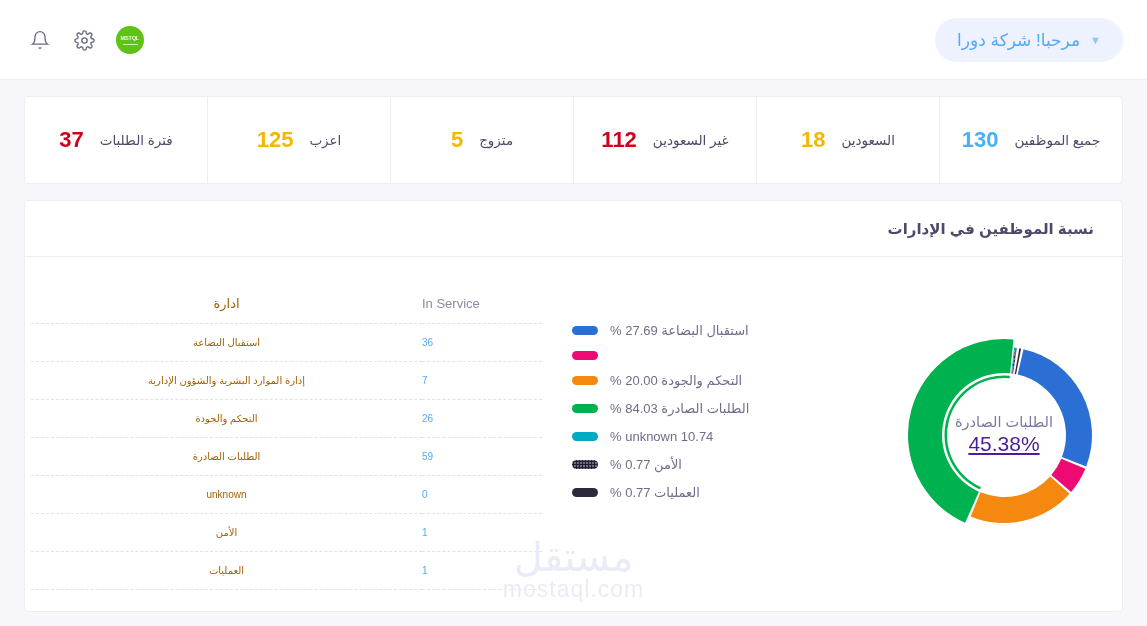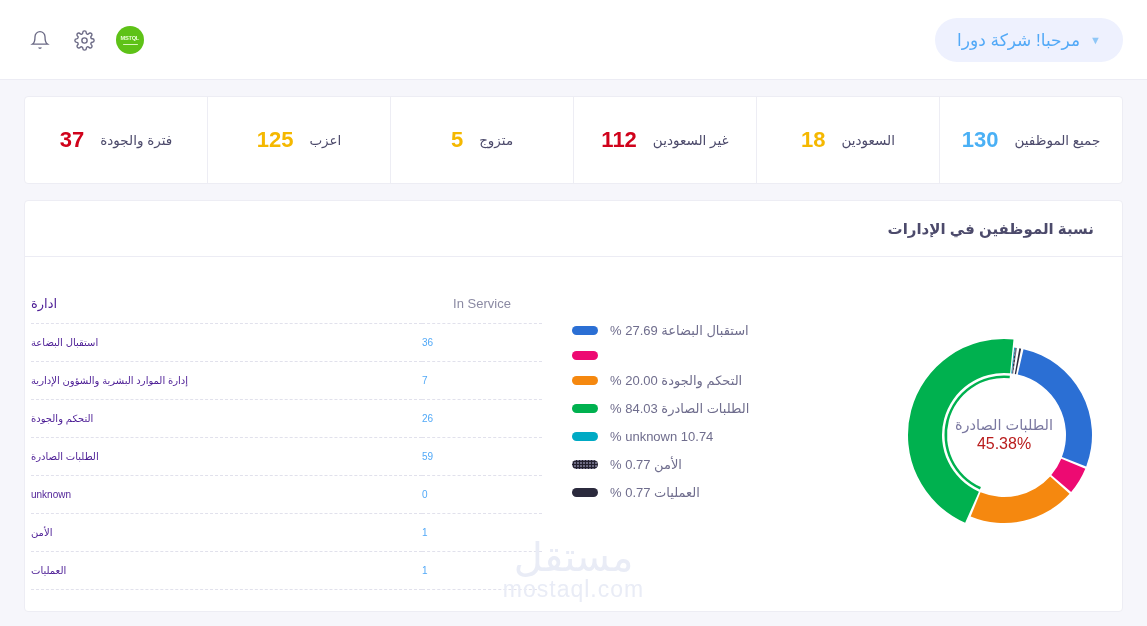--- a/index.html
+++ b/index.html
@@ -89,39 +89,39 @@
   .panel-title { font-size: 15px; color: #4c4a6b; font-weight: bold; text-align: center; }
 
   .panel-body { display: flex; height: 355px; }
 
   
   .table-col { width: 545px; padding: 28px 28px 0 6px; }
   table { width: 100%; border-collapse: collapse; }
   th, td { padding: 0 0 0 0; height: 38px; vertical-align: middle; font-weight: normal; }
   thead th { border-bottom: 1px dashed #e1e1ec; font-size: 13px; color: #8b8aa3; }
   tbody td { border-bottom: 1px dashed #e1e1ec; font-size: 10px; }
-  th.c-dept, td.c-dept { text-align: left; color: #4c1d95; }
+  th.c-dept, td.c-dept { text-align: center; color: #a16207; }
   th.c-serv, td.c-serv { text-align: left; width: 120px; direction: ltr; color: #52a9f7; }
-  thead th.c-serv { color: #8b8aa3; text-align: center; }
+  thead th.c-serv { color: #8b8aa3; }
 
   
   .chart-col {
     flex: 1; position: relative;
     display: flex; align-items: center; justify-content: flex-start;
     padding-right: 10px;
   }
   .donut-holder { position: relative; width: 200px; height: 200px; margin-right: 8px; }
   .donut-center {
     position: absolute; inset: 0;
     display: flex; flex-direction: column;
     align-items: center; justify-content: center;
     pointer-events: none;
   }
   .donut-center .dc-name { font-size: 14.5px; color: #7a78a0; }
-  .donut-center .dc-pct { font-size: 16px; color: #b91c1c; margin-top: 2px; }
+  .donut-center .dc-pct { font-size: 21px; color: #4c1d95; margin-top: 2px; text-decoration: underline; }
 
   
   .legend {
     position: absolute; right: 230px; top: 30px;
     width: 320px;
     display: flex; flex-direction: column; gap: 13px;
     align-items: flex-end;
     margin-top: 36px;
   }
   .legend-row { display: flex; align-items: center; gap: 12px; }
@@ -190,21 +190,21 @@
     </div>
     <div class="stat">
       <span class="stat-label">متزوج</span>
       <span class="stat-value" style="color:#f5b800">5</span>
     </div>
     <div class="stat">
       <span class="stat-label">اعزب</span>
       <span class="stat-value" style="color:#f5b800">125</span>
     </div>
     <div class="stat">
-      <span class="stat-label">فترة والجودة</span>
+      <span class="stat-label">فترة الطلبات</span>
       <span class="stat-value" style="color:#d0021b">37</span>
     </div>
   </div>
 </div>
 
 <div class="panel-wrap">
   <div class="panel">
     <div class="panel-head">
       <span class="panel-title">نسبة الموظفين في الإدارات</span>
     </div>

